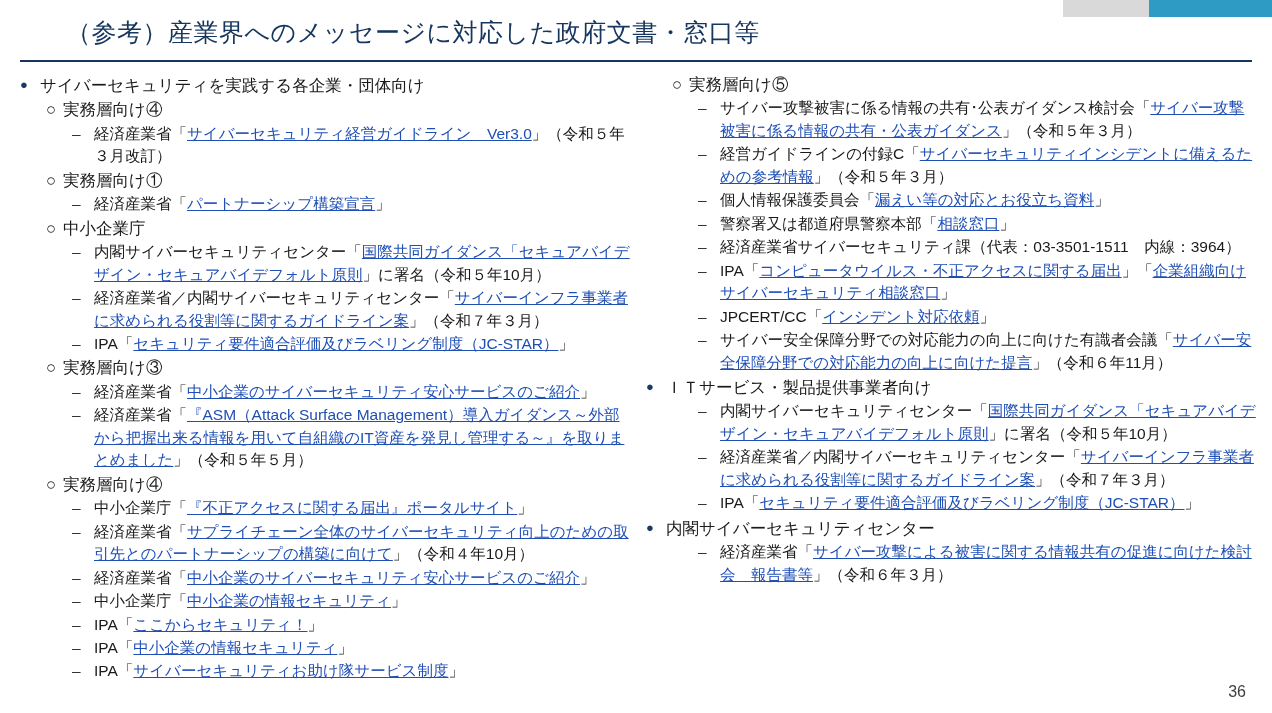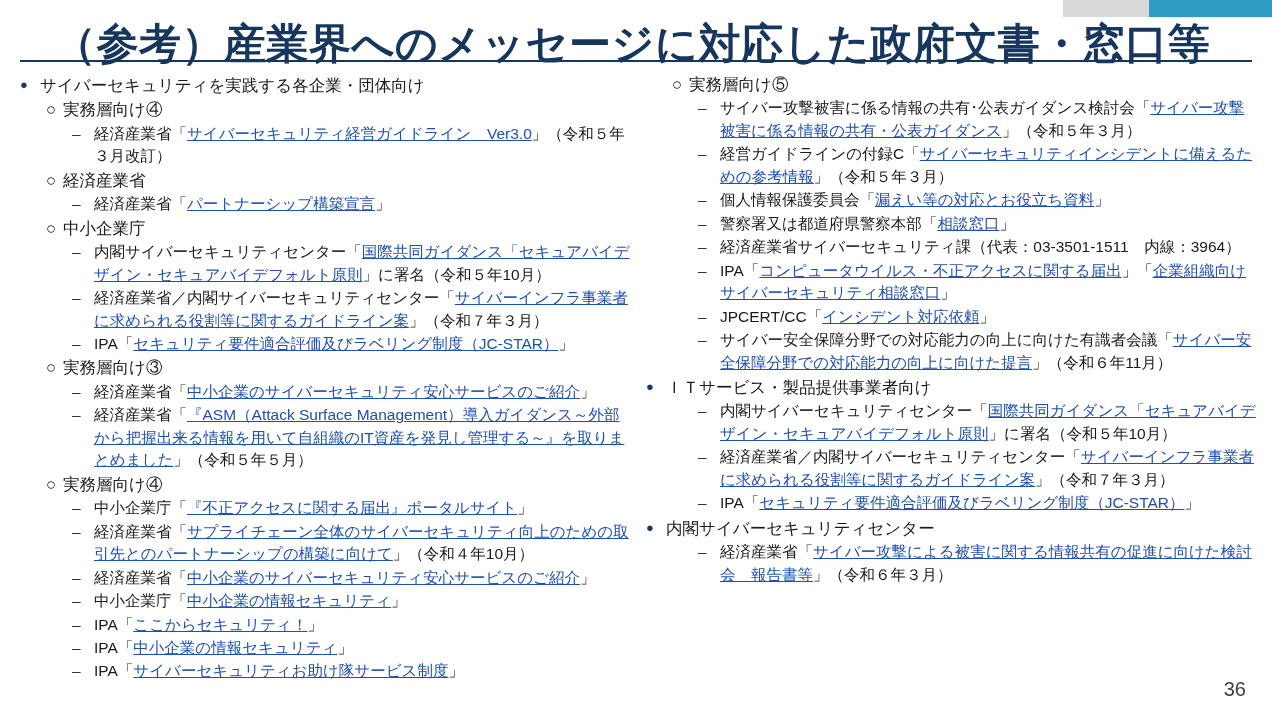--- a/index.html
+++ b/index.html
@@ -34,23 +34,23 @@
     position: absolute;
     top: 0;
     right: 123px;
     width: 86px;
     height: 17px;
     background: #d9d9d9;
   }
   .title {
     position: absolute;
     top: 16px;
-    left: 54px;
-    font-size: 42px;
-    font-weight: bold;
+    left: 66px;
+    font-size: 25px;
+    font-weight: normal;
     color: #16365d;
     letter-spacing: 0.5px;
     white-space: nowrap;
   }
   .title-underline {
     position: absolute;
     top: 60px;
     left: 20px;
     width: 1232px;
     height: 2px;
@@ -122,21 +122,21 @@
     flex: 1;
   }
   .lnk {
     color: #1f4fb5;
     text-decoration: underline;
   }
   .pagenum {
     position: absolute;
     right: 26px;
     bottom: 12px;
-    font-size: 20px;
+    font-size: 16px;
     color: #404040;
   }
 </style>
 </head>
 <body>
 
 <div class="slide">
 
   <div class="deco-gray"></div>
   <div class="deco-blue"></div>
@@ -153,21 +153,21 @@
         <div class="lv2">
           <span class="marker">○</span>
           <span class="txt"><span>実務層向け④</span></span>
         </div>
         <div class="lv3">
           <span class="marker">–</span>
           <span class="txt"><span>経済産業省「</span><span class="lnk">サイバーセキュリティ経営ガイドライン　Ver3.0</span><span>」（令和５年３月改訂）</span></span>
         </div>
         <div class="lv2">
           <span class="marker">○</span>
-          <span class="txt"><span>経済産業省</span></span>
+          <span class="txt"><span>実務層向け①</span></span>
         </div>
         <div class="lv3">
           <span class="marker">–</span>
           <span class="txt"><span>経済産業省「</span><span class="lnk">パートナーシップ構築宣言</span><span>」</span></span>
         </div>
         <div class="lv2">
           <span class="marker">○</span>
           <span class="txt"><span>中小企業庁</span></span>
         </div>
         <div class="lv3">

